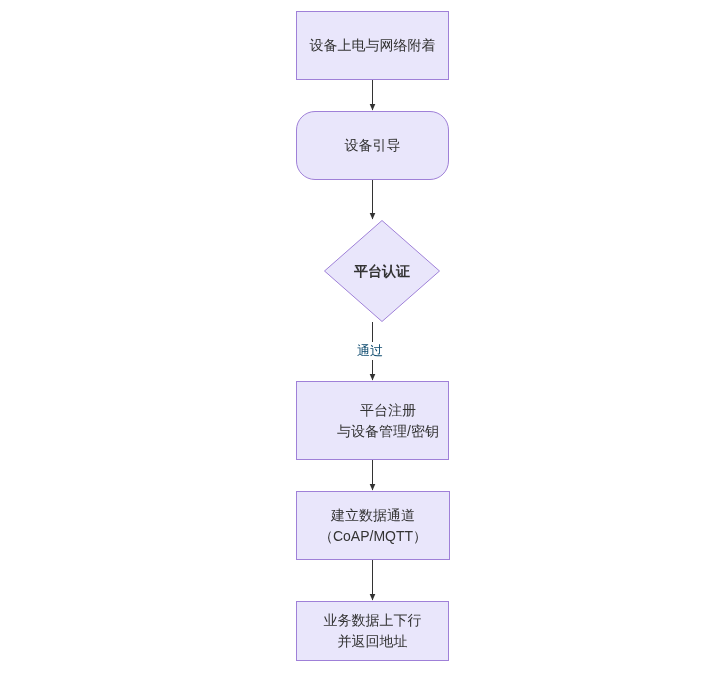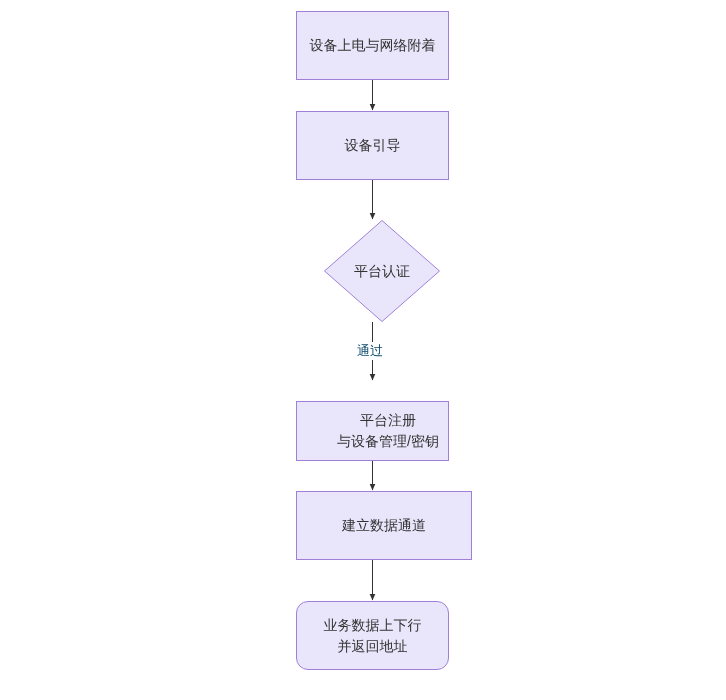--- a/index.html
+++ b/index.html
@@ -38,20 +38,21 @@
     text-align: center;
     white-space: nowrap;
   }
   .node-rect {
     background: #e9e6fb;
     border: 1px solid #9f80d8;
   }
   .node-diamond {
     background: transparent;
     border: none;
+    font-weight: bold;
   }
   .diamond-shape {
     position: absolute;
     left: 0;
     top: 0;
     width: 100%;
     height: 100%;
   }
   .diamond-label {
     position: relative;
@@ -88,42 +89,43 @@
       <line x1="372.5" y1="322" x2="372.5" y2="380"></line>
       <line x1="372.5" y1="450" x2="372.5" y2="490"></line>
       <line x1="372.5" y1="560" x2="372.5" y2="600"></line>
     </g>
   </svg>
 
   <div class="node node-rect" style="left:296px; top:11px; width:153px; height:69px;">
     <span class="node-line">设备上电与网络附着</span>
   </div>
 
-  <div class="node node-rect" style="left:296px; top:111px; width:153px; height:69px;">
+  <div class="node node-rect" style="left:296px; top:111px; width:153px; height:69px;border-radius:19px;">
     <span class="node-line">设备引导</span>
   </div>
 
   <div class="node node-diamond" style="left:324px; top:220px; width:116px; height:102px;">
     <svg class="diamond-shape" viewBox="0 0 116 102" preserveAspectRatio="none" xmlns="http://www.w3.org/2000/svg">
       <polygon points="58,0.5 115.5,51 58,101.5 0.5,51" fill="#e9e6fb" stroke="#9f80d8" stroke-width="1"></polygon>
     </svg>
     <span class="node-line diamond-label">平台认证</span>
   </div>
 
   <div class="edge-label" style="left:355px; top:342px;">
     <span>通过</span>
   </div>
 
-  <div class="node node-rect" style="left:296px; top:401px; width:153px; height:60px;padding-left:31px;">
+  <div class="node node-rect" style="left:296px; top:381px; width:153px; height:79px;padding-left:31px;">
     <span class="node-line">平台注册</span>
     <span class="node-line">与设备管理/密钥</span>
   </div>
 
-  <div class="node node-rect" style="left:296px; top:491px; width:176px; height:69px;">
+  <div class="node node-rect" style="left:296px; top:491px; width:154px; height:69px;">
     <span class="node-line">建立数据通道</span>
+    <span class="node-line">（CoAP/MQTT）</span>
   </div>
 
-  <div class="node node-rect" style="left:296px; top:601px; width:153px; height:69px;border-radius:12px;">
+  <div class="node node-rect" style="left:296px; top:601px; width:153px; height:60px;">
     <span class="node-line">业务数据上下行</span>
     <span class="node-line">并返回地址</span>
   </div>
 
 </div>
 
 </body></html>

